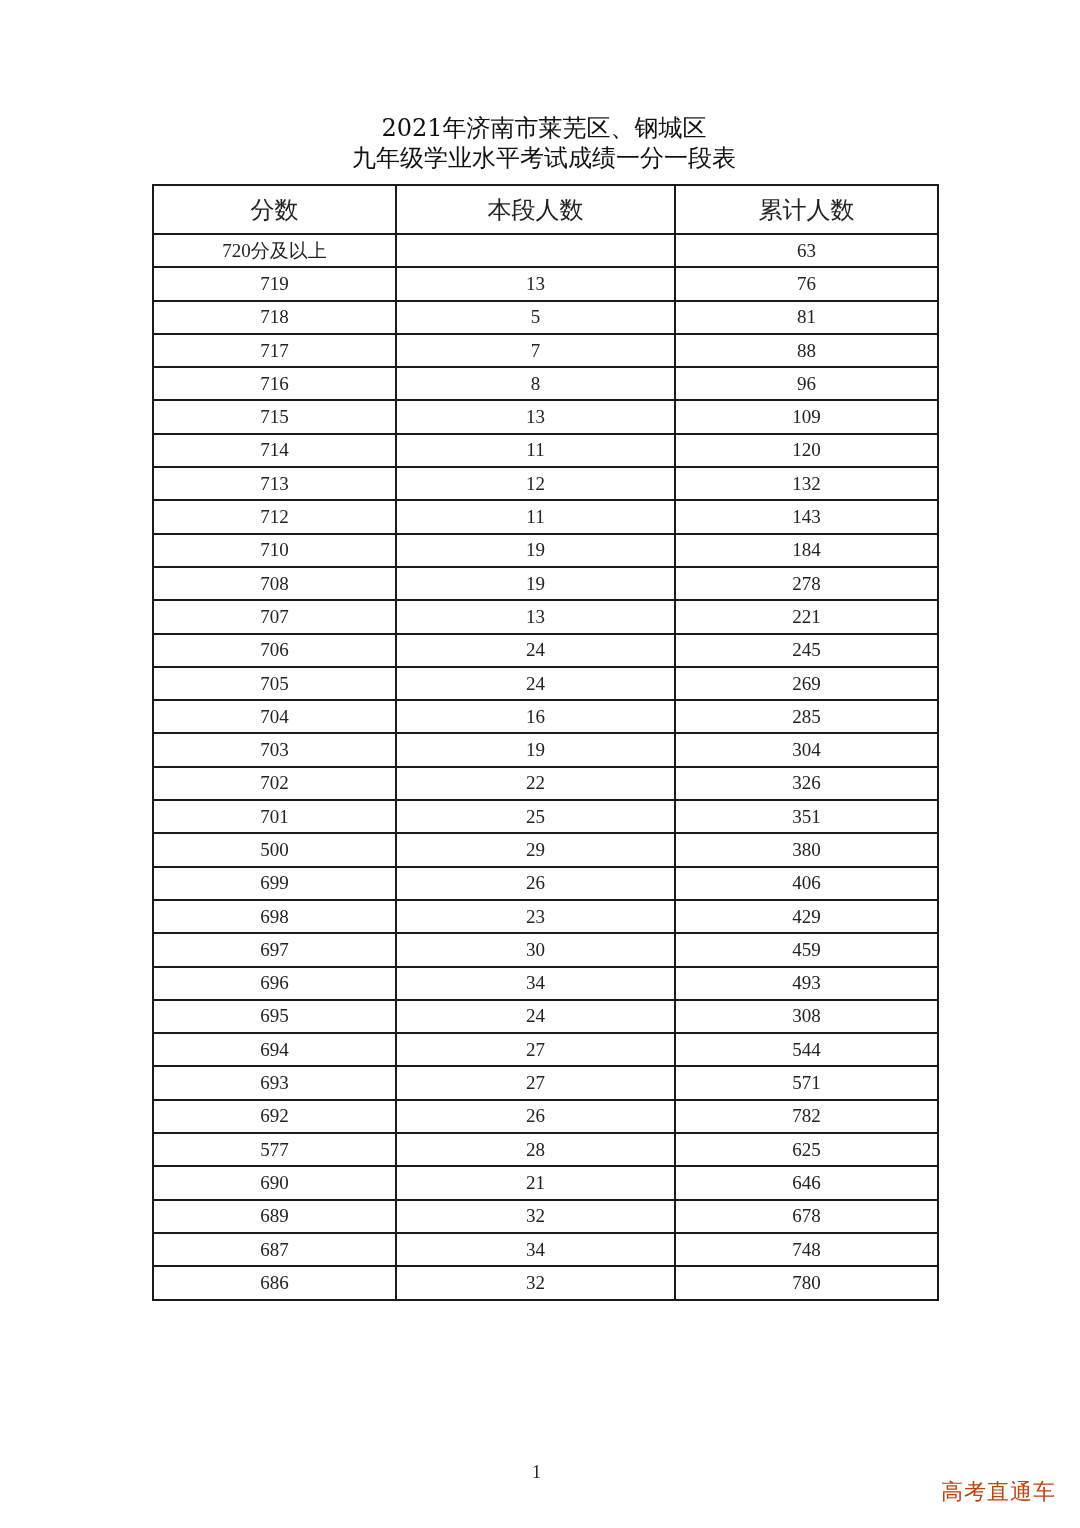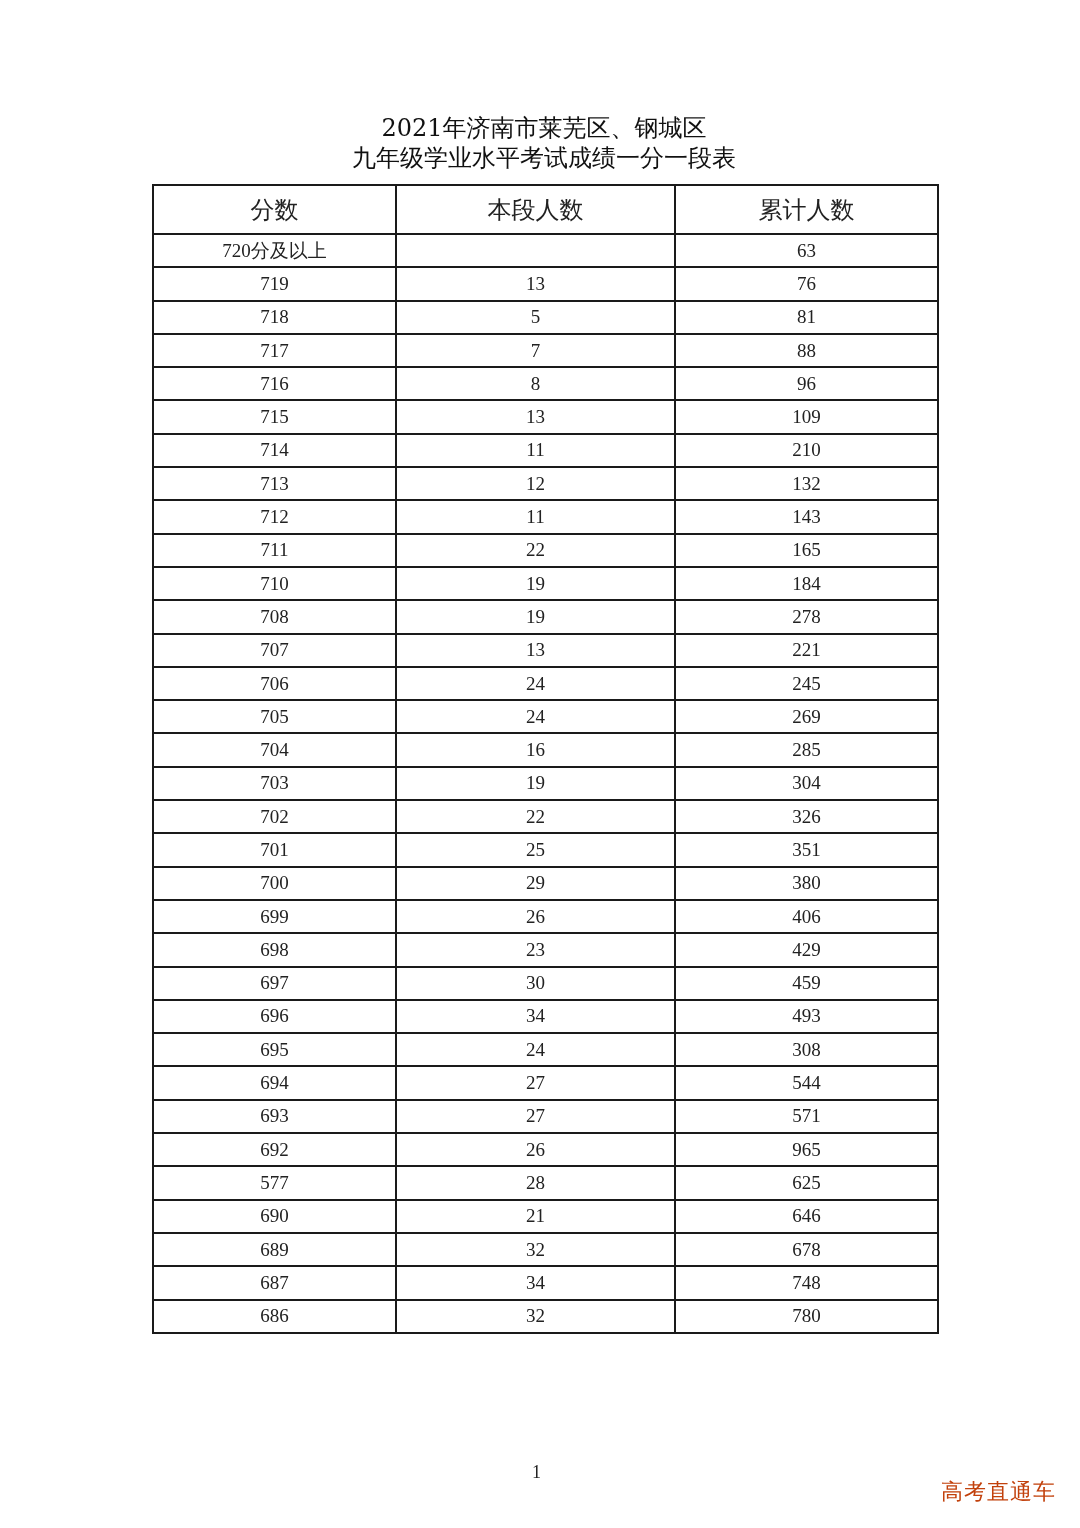--- a/index.html
+++ b/index.html
@@ -71,38 +71,33 @@
         <td>96</td>
       </tr>
       <tr>
         <td>715</td>
         <td>13</td>
         <td>109</td>
       </tr>
       <tr>
         <td>714</td>
         <td>11</td>
-        <td>210</td>
+        <td>120</td>
       </tr>
       <tr>
         <td>713</td>
         <td>12</td>
         <td>132</td>
       </tr>
       <tr>
         <td>712</td>
         <td>11</td>
         <td>143</td>
       </tr>
       <tr>
-        <td>711</td>
-        <td>22</td>
-        <td>165</td>
-      </tr>
-      <tr>
         <td>710</td>
         <td>19</td>
         <td>184</td>
       </tr>
       <tr>
         <td>708</td>
         <td>19</td>
         <td>278</td>
       </tr>
       <tr>
@@ -134,21 +129,21 @@
         <td>702</td>
         <td>22</td>
         <td>326</td>
       </tr>
       <tr>
         <td>701</td>
         <td>25</td>
         <td>351</td>
       </tr>
       <tr>
-        <td>700</td>
+        <td>500</td>
         <td>29</td>
         <td>380</td>
       </tr>
       <tr>
         <td>699</td>
         <td>26</td>
         <td>406</td>
       </tr>
       <tr>
         <td>698</td>
@@ -176,21 +171,21 @@
         <td>544</td>
       </tr>
       <tr>
         <td>693</td>
         <td>27</td>
         <td>571</td>
       </tr>
       <tr>
         <td>692</td>
         <td>26</td>
-        <td>965</td>
+        <td>782</td>
       </tr>
       <tr>
         <td>577</td>
         <td>28</td>
         <td>625</td>
       </tr>
       <tr>
         <td>690</td>
         <td>21</td>
         <td>646</td>

